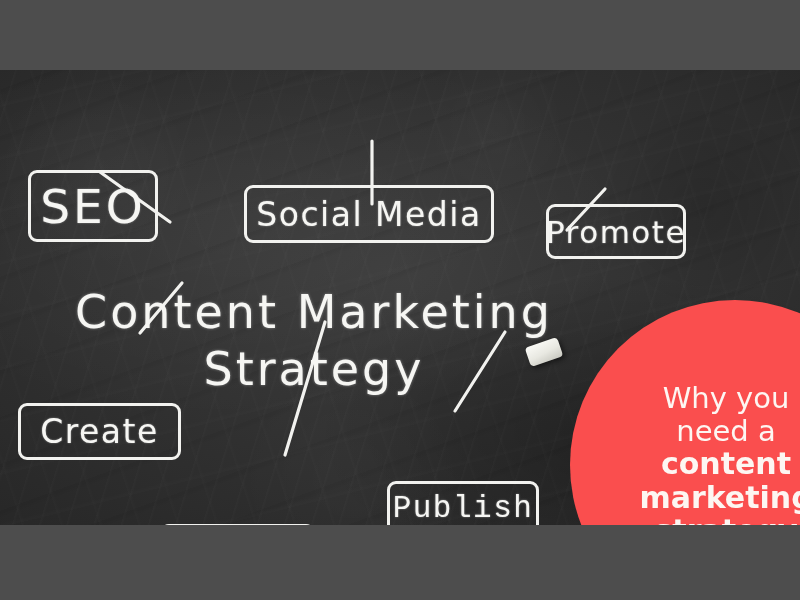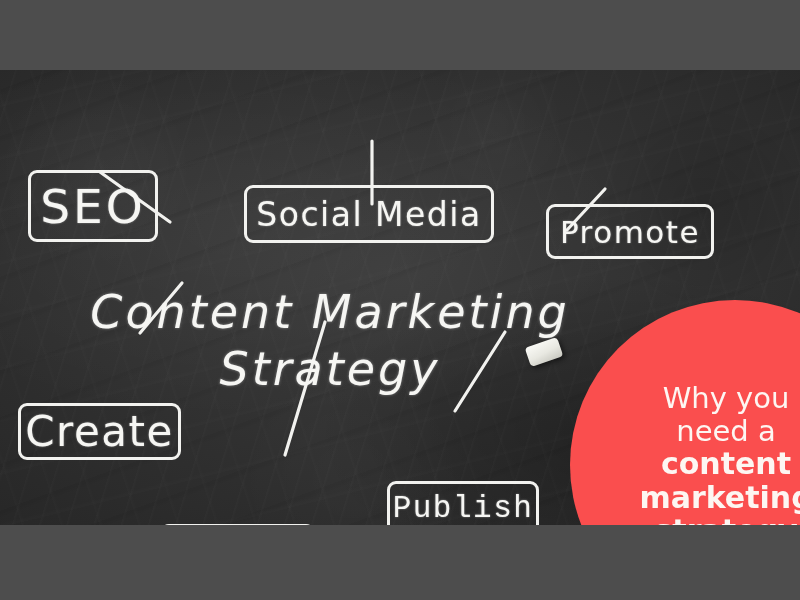--- a/index.html
+++ b/index.html
@@ -94,40 +94,39 @@
     font-family: "DejaVu Sans", sans-serif;
     font-weight: 400;
     letter-spacing: 1.5px;
     text-shadow: 0 0 2px rgba(255,255,255,.45);
     box-sizing: border-box;
     background: transparent;
   }
 
   .node.seo     { left: 28px;  top: 100px; width: 130px; height: 72px;  font-size: 47px; letter-spacing: 3px; }
   .node.social  { left: 244px; top: 83px;  width: 250px; height: 58px;  font-size: 33px; }
-  .node.promote { left: 546px; top: 134px; width: 168px; height: 55px;  font-size: 31px; }
-  .node.create  { left: 18px;  top: 333px; width: 163px; height: 57px;  font-size: 42px; }
+  .node.promote { left: 546px; top: 134px; width: 140px; height: 55px;  font-size: 31px; }
+  .node.create  { left: 18px;  top: 333px; width: 163px; height: 57px;  font-size: 33px; }
   .node.links   { left: 160px; top: 454px; width: 155px; height: 68px;  font-size: 41px; letter-spacing: 2px; }
   .node.publish { left: 387px; top: 411px; width: 152px; height: 55px;  font-size: 31px; font-family: Liberation Mono, monospace; }
 
   
   #center-heading {
     position: absolute;
-    left: 20px;
+    left: 4px;
     top: 214px;
     width: 620px;
     z-index: 10;
     text-align: center;
     color: #f6f6f3;
     font-family: "DejaVu Sans", sans-serif;
     font-size: 46px;
     line-height: 1.24;
     letter-spacing: 3px;
     text-shadow: 0 0 3px rgba(255,255,255,.40);
-    font-style: italic;
   }
   #center-heading .l1 { display: block; }
   #center-heading .l2 { display: block; }
 
   
   #chalk {
     position: absolute;
     left: 527px;
     top: 272px;
     width: 34px;

